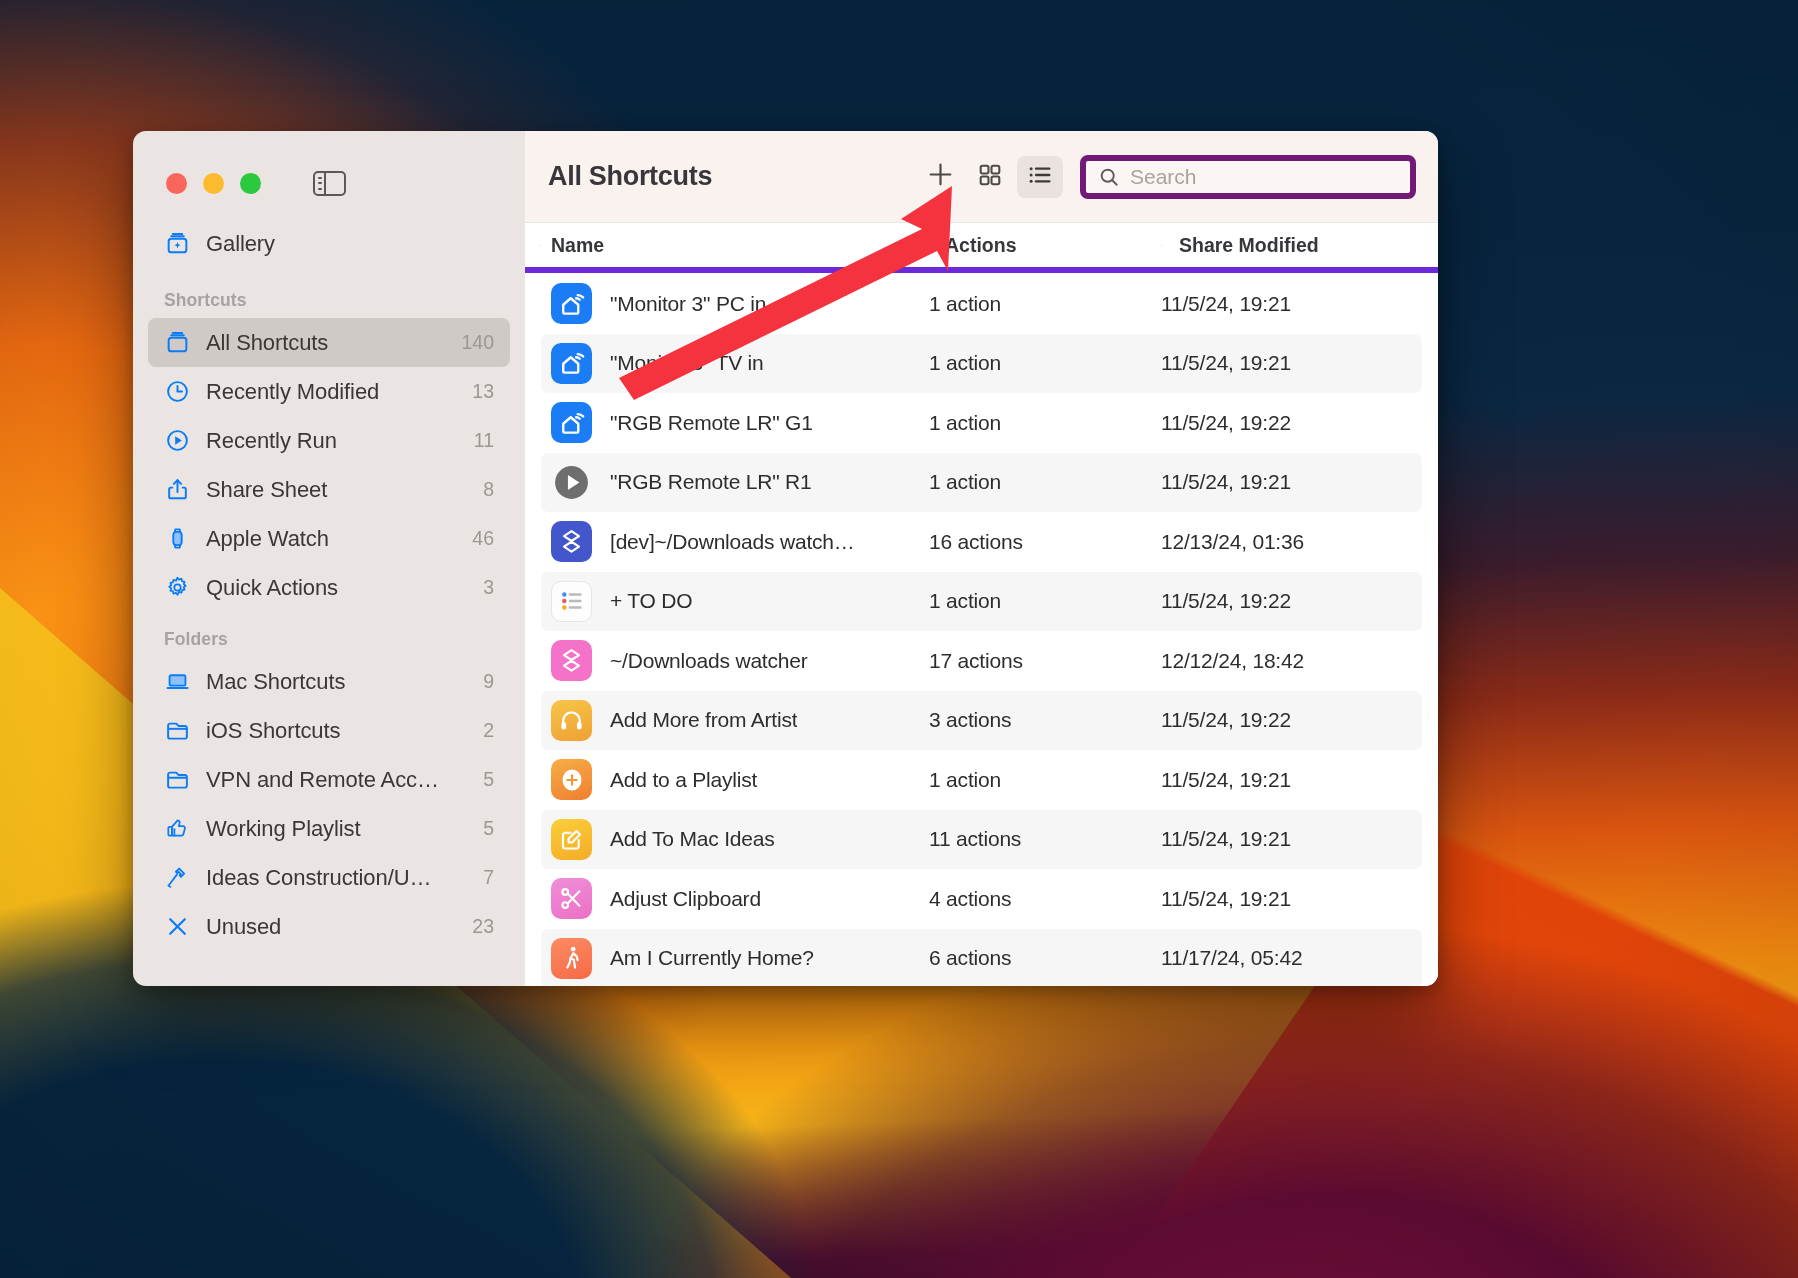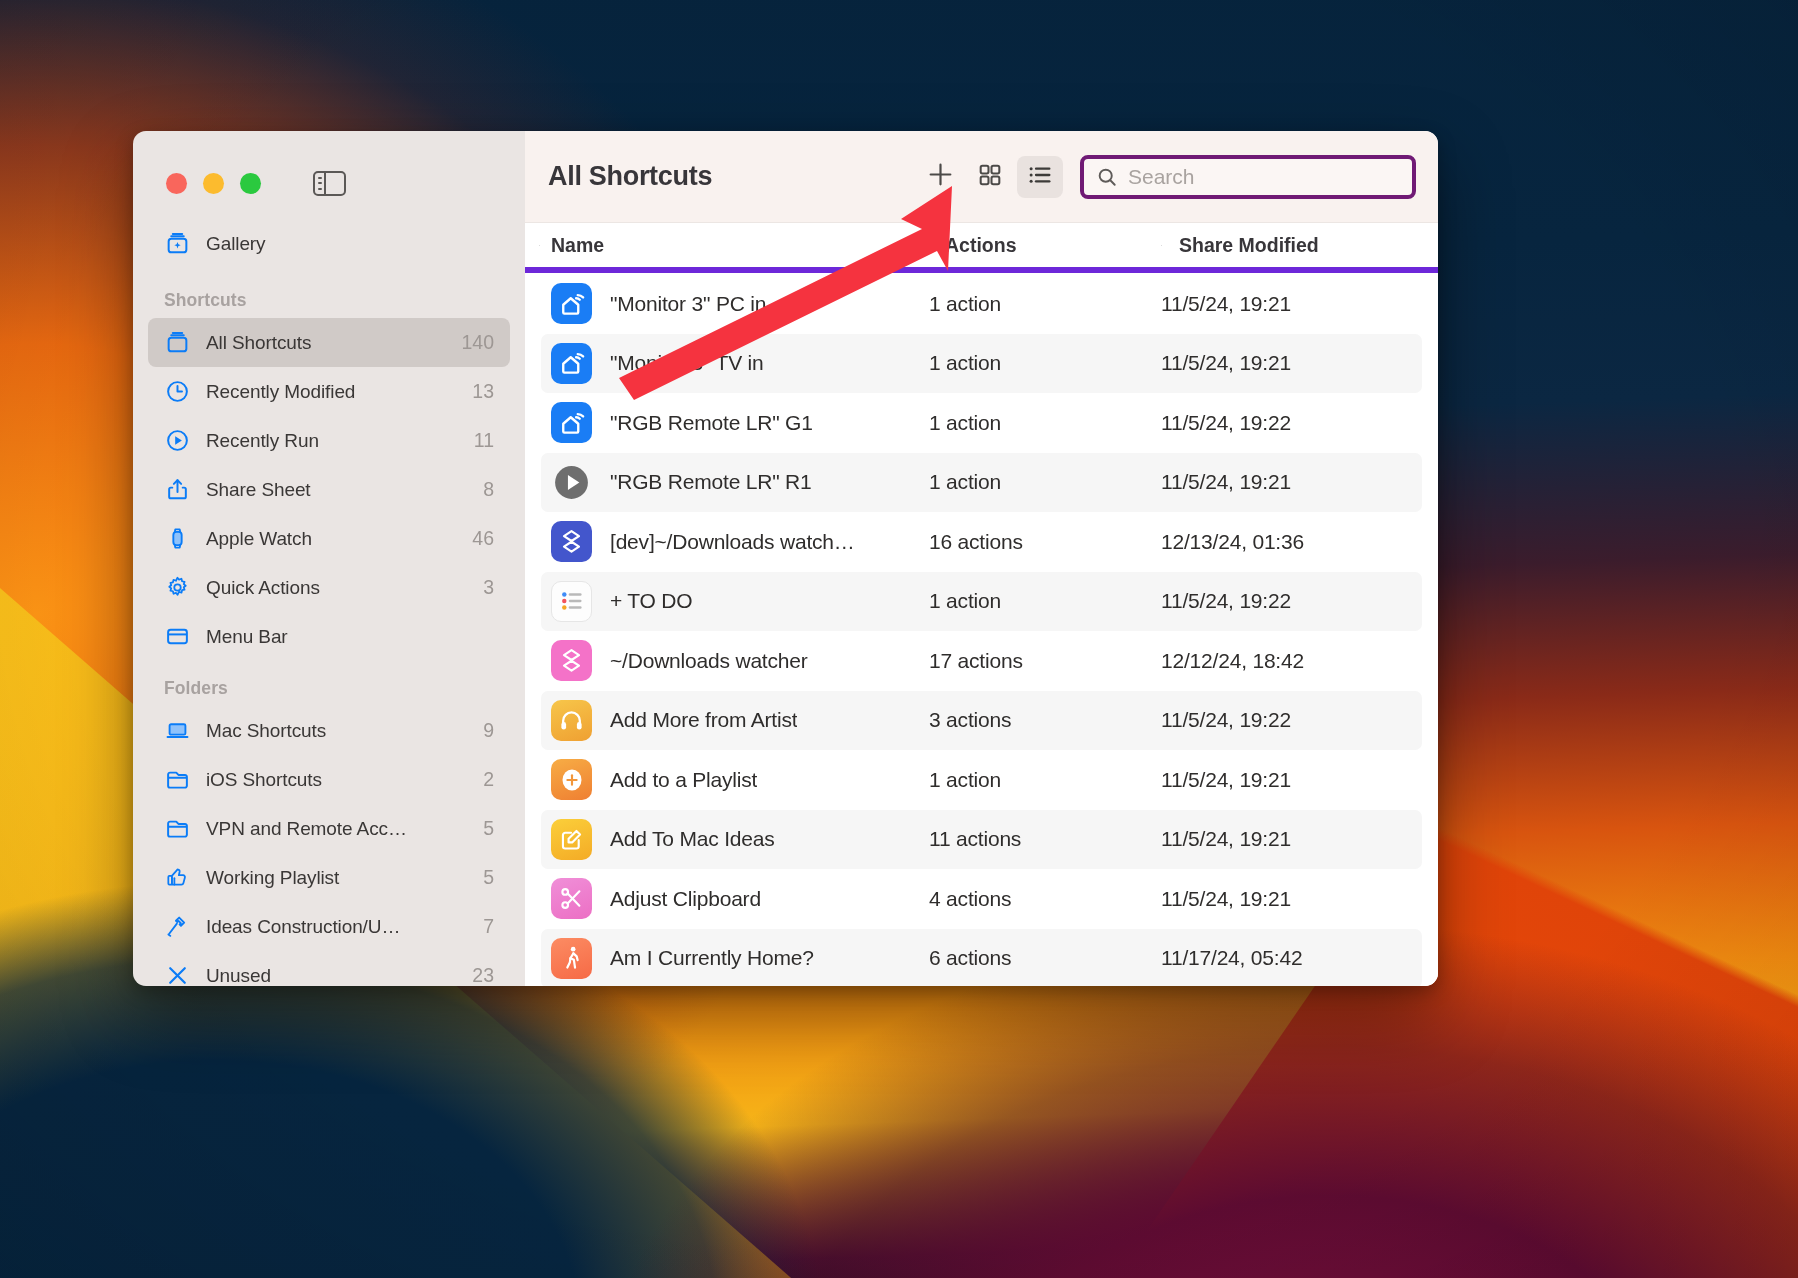--- a/index.html
+++ b/index.html
@@ -137,21 +137,21 @@
   }
   .side-row.selected { background: #d0cac7; }
   .side-ico {
     width: 26px; height: 26px;
     flex: 0 0 26px;
     display: flex; align-items: center; justify-content: center;
     color: #0b7cf7;
   }
   .side-ico svg { display: block; }
   .side-label {
-    font-size: 19px;
+    font-size: 22px;
     color: #3a3736;
     letter-spacing: -0.1px;
     white-space: nowrap;
     overflow: hidden;
     text-overflow: ellipsis;
     flex: 1 1 auto;
   }
   .side-count {
     font-size: 19.5px;
     color: #9d9794;
@@ -200,21 +200,21 @@
     display: flex; align-items: center; justify-content: center;
     border-radius: 8px;
     color: #4c4a48;
     margin-right: 4px;
   }
   .tb-btn.active { background: #e9e2df; }
 
   #search-box {
     width: 336px;
     height: 44px;
-    border: 4px solid #701a75;
+    border: 6px solid #701a75;
     border-radius: 8px;
     background: #fbf6f4;
     display: flex;
     align-items: center;
     padding: 0 12px;
     gap: 10px;
     margin-left: 13px;
   }
   #search-box .mag { color: #5e5b59; display:flex; }
   #search-input {
@@ -395,30 +395,20 @@
           <span class="side-ico">
             <svg width="25" height="25" viewBox="0 0 24 24" fill="none" stroke="#0b7cf7" stroke-width="1.7" stroke-linejoin="round">
               <circle cx="12" cy="12" r="3.1"></circle>
               <path d="M12 2.6l1.5 1.9 2.3-.9.6 2.4 2.4.5-.8 2.3 1.9 1.5-1.9 1.5.8 2.3-2.4.5-.6 2.4-2.3-.9L12 19l-1.5-1.9-2.3.9-.6-2.4-2.4-.5.8-2.3L4.1 11.3 6 9.8l-.8-2.3 2.4-.5.6-2.4 2.3.9z"></path>
             </svg>
           </span>
           <span class="side-label">Quick Actions</span>
           <span class="side-count">3</span>
         </div>
 
-        <div class="side-row">
-          <span class="side-ico">
-            <svg width="25" height="25" viewBox="0 0 24 24" fill="none" stroke="#0b7cf7" stroke-width="1.9" stroke-linejoin="round">
-              <rect x="3" y="5.5" width="18" height="13" rx="2.4"></rect>
-              <line x1="3" y1="10" x2="21" y2="10"></line>
-            </svg>
-          </span>
-          <span class="side-label">Menu Bar</span>
-          <span class="side-count"></span>
-        </div>
 
         <div class="side-header">Folders</div>
 
         <div class="side-row">
           <span class="side-ico">
             <svg width="25" height="25" viewBox="0 0 24 24" fill="none" stroke="#0b7cf7" stroke-width="1.8" stroke-linejoin="round">
               <rect x="4.4" y="6" width="15.2" height="10" rx="1.4" fill="#8fc2fb"></rect>
               <line x1="2.4" y1="18.2" x2="21.6" y2="18.2" stroke-linecap="round"></line>
             </svg>
           </span>

